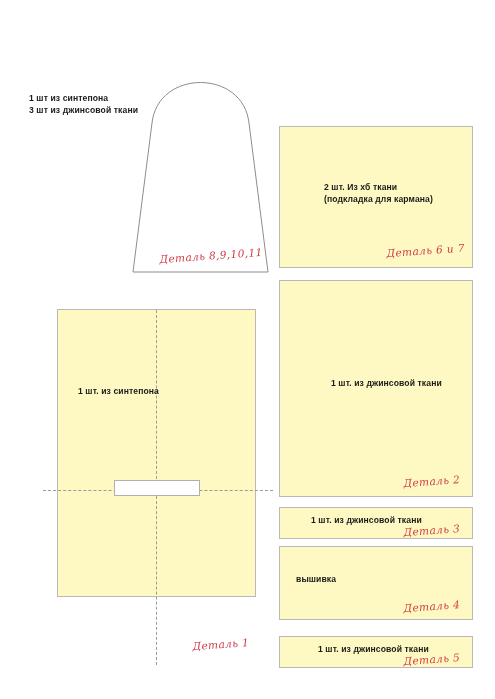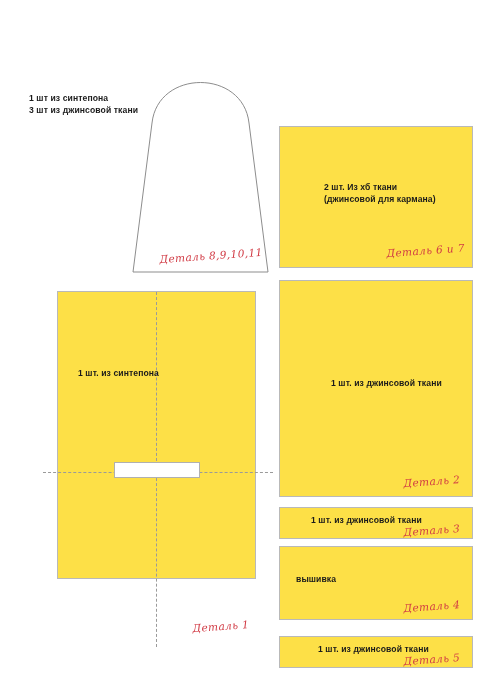--- a/index.html
+++ b/index.html
@@ -14,21 +14,21 @@
     position: relative;
     width: 495px;
     height: 699px;
     background: #ffffff;
     overflow: hidden;
   }
   .piece {
     position: absolute;
     box-sizing: border-box;
     border: 1px solid #b9b9b9;
-    background: #fde047;
+    background: #fef9c3;
   }
   .caption {
     position: absolute;
     font-size: 8.6px;
     font-weight: bold;
     color: #1b1b1b;
     line-height: 1.45;
     letter-spacing: 0.1px;
     white-space: nowrap;
   }
@@ -83,36 +83,36 @@
     </svg>
   </div>
 
   <div class="caption" style="left:29px; top:92px;">
     <div>1 шт из синтепона</div>
     <div>3 шт из джинсовой ткани</div>
   </div>
 
   <div class="tag" style="left:160px; top:253px;">Деталь 8,9,10,11</div>
 
-  <div class="piece" style="left:57px; top:291px; width:199px; height:288px;">
+  <div class="piece" style="left:57px; top:309px; width:199px; height:288px;">
 
     <div class="dash-v" style="left:98px; top:0px; height:355px;"></div>
     <div class="dash-h" style="left:-15px; top:180px; width:230px;"></div>
 
     <div class="slot" style="left:56px; top:170px; width:86px; height:16px;"></div>
 
     <div class="caption" style="left:20px; top:75px;">1 шт. из синтепона</div>
 
     <div class="tag" style="left:135px; top:330px;">Деталь 1</div>
   </div>
 
   <div class="piece" style="left:279px; top:126px; width:194px; height:142px;">
     <div class="caption" style="left:44px; top:54px;">
       <div>2 шт. Из хб ткани</div>
-      <div>(джинсовой для кармана)</div>
+      <div>(подкладка для кармана)</div>
     </div>
     <div class="tag" style="left:107px; top:120px;">Деталь 6 и 7</div>
   </div>
 
   <div class="piece" style="left:279px; top:280px; width:194px; height:217px;">
     <div class="caption" style="left:51px; top:96px;">1 шт. из джинсовой ткани</div>
     <div class="tag" style="left:124px; top:196px;">Деталь 2</div>
   </div>
 
   <div class="piece" style="left:279px; top:507px; width:194px; height:32px;">

